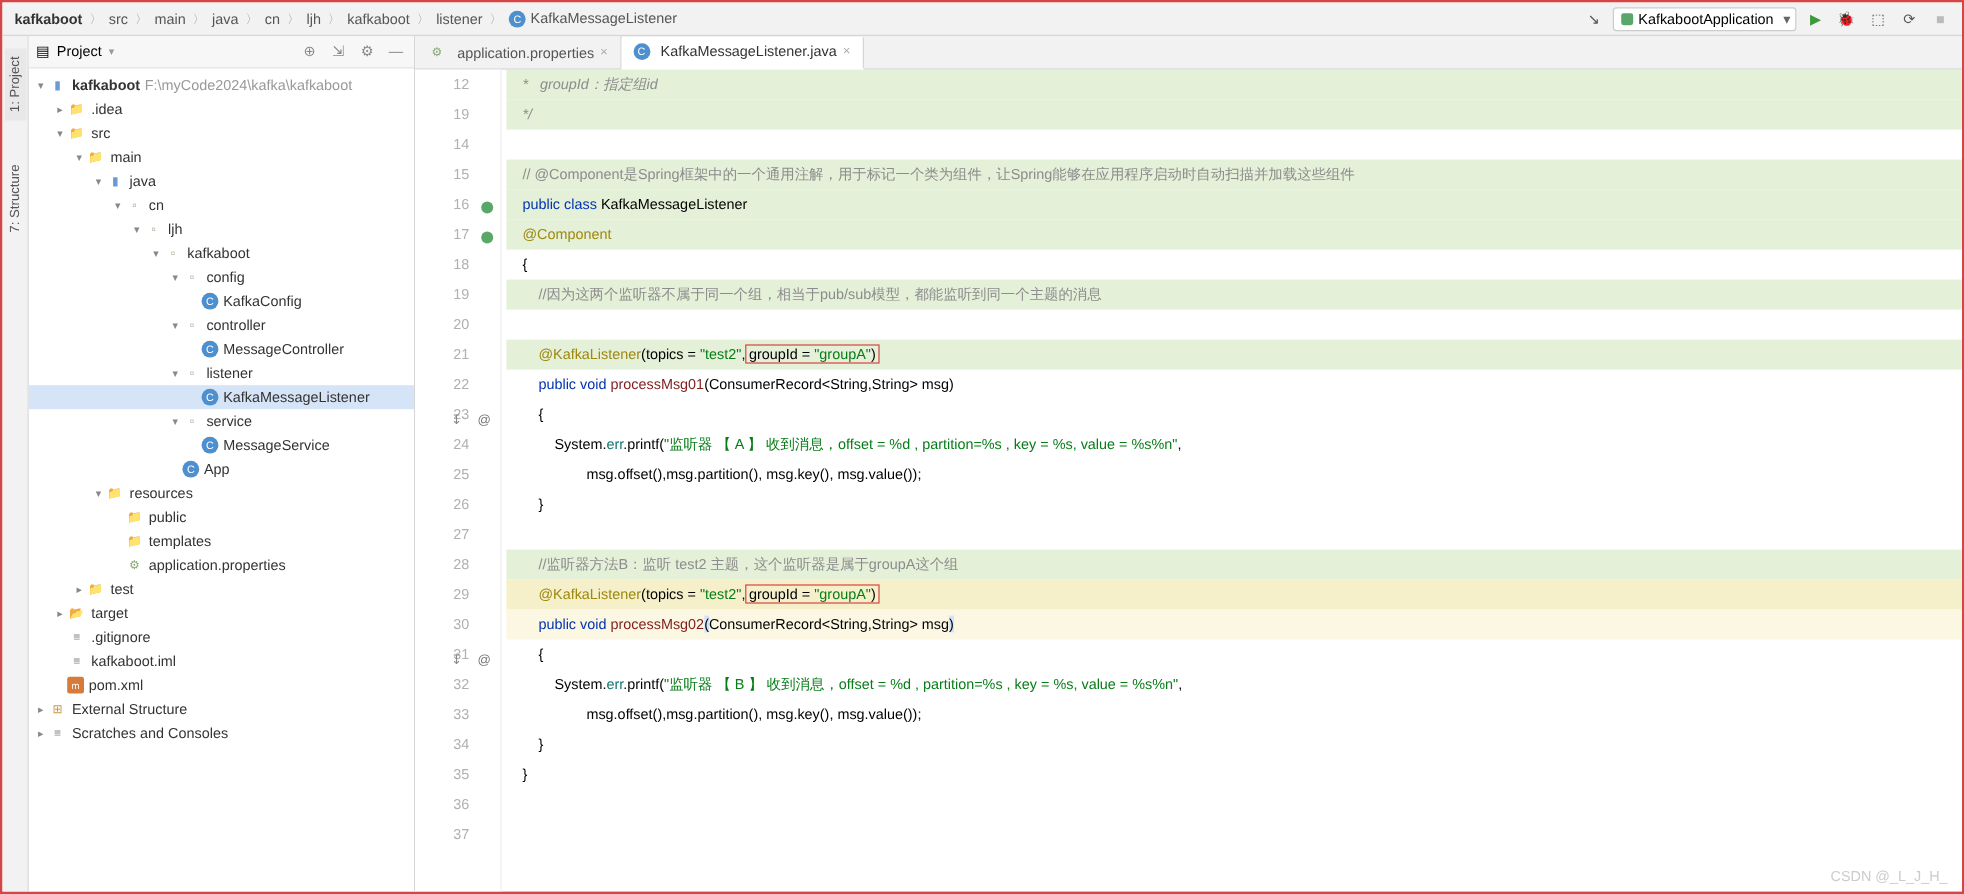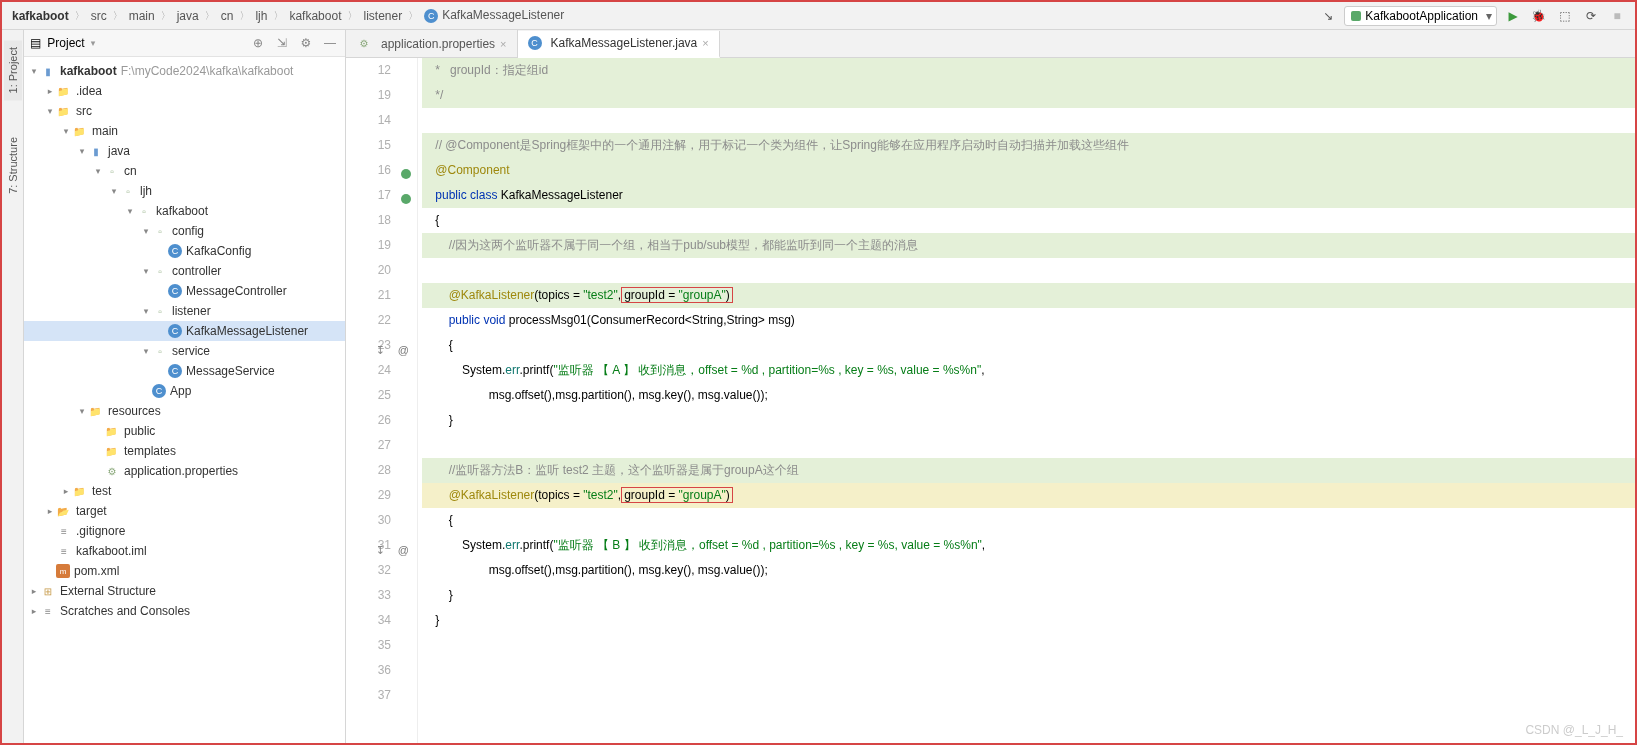--- a/index.html
+++ b/index.html
@@ -50,22 +50,22 @@
 .gutter .ov{position:absolute;right:-20px;top:5px;color:#888;font-size:11px;}
 .code{flex:1;overflow:auto;padding-left:4px;position:relative;}
 .code .line{height:25px;white-space:pre;}
 .hl-green{background:#e4f0d8;}
 .hl-yellow{background:#f5f0c9;}
 .hl-current{background:#fcf7e3;}
 .kw{color:#0033b3;}
 .ann{color:#9e880d;}
 .str{color:#067d17;}
 .cmt{color:#8c8c8c;}
-.cmt-doc{color:#8c8c8c;}
-.fn{color:#000000;margin-top:28px;}
+.cmt-doc{color:#8c8c8c;font-style:italic;}
+.fn{color:#7f1d1d;margin-top:28px;}
 .field{color:#0f766e;}
 .type{color:#000;}
 .red-box{border:1px solid #d64545;padding:0 2px;}
 .cursor-hl{background:#cde3ff;}
 .watermark{position:absolute;bottom:6px;right:12px;color:#ccc;font-size:12px;}
 .green-circle{width:10px;height:10px;border-radius:50%;background:#59a869;display:inline-block;margin-left:2px;}
 </style>
 </head>
 <body>
 
@@ -304,34 +304,35 @@
           <div class="ln">34</div>
           <div class="ln">35</div>
           <div class="ln">36</div>
           <div class="ln">37</div>
         </div>
       <div class="code" id="code">
           <div class="line hl-green">    <span class="cmt-doc">*   groupId：指定组id</span></div>
           <div class="line hl-green">    <span class="cmt-doc">*/</span></div>
           <div class="line ">&nbsp;</div>
           <div class="line hl-green">    <span class="cmt">// @Component是Spring框架中的一个通用注解，用于标记一个类为组件，让Spring能够在应用程序启动时自动扫描并加载这些组件</span></div>
+          <div class="line hl-green">    <span class="kw">public</span> <span class="kw">class</span> <span class="type">KafkaMessageListener</span></div>
           <div class="line hl-green">    <span class="ann">@Component</span></div>
-          <div class="line hl-green">    <span class="kw">public</span> <span class="kw">class</span> <span class="type">KafkaMessageListener</span></div>
           <div class="line ">    {</div>
           <div class="line hl-green">        <span class="cmt">//因为这两个监听器不属于同一个组，相当于pub/sub模型，都能监听到同一个主题的消息</span></div>
           <div class="line ">&nbsp;</div>
           <div class="line hl-green">        <span class="ann">@KafkaListener</span>(topics = <span class="str">"test2"</span>,<span class="red-box">groupId = <span class="str">"groupA"</span>)</span></div>
           <div class="line ">        <span class="kw">public</span> <span class="kw">void</span> <span class="fn">processMsg01</span>(ConsumerRecord&lt;String,String&gt; msg)</div>
           <div class="line ">        {</div>
           <div class="line ">            System.<span class="field">err</span>.printf(<span class="str">"监听器 【 A 】 收到消息，offset = %d , partition=%s , key = %s, value = %s%n"</span>,</div>
           <div class="line ">                    msg.offset(),msg.partition(), msg.key(), msg.value());</div>
           <div class="line ">        }</div>
           <div class="line ">&nbsp;</div>
           <div class="line hl-green">        <span class="cmt">//监听器方法B：监听 test2 主题，这个监听器是属于groupA这个组</span></div>
           <div class="line hl-yellow">        <span class="ann">@KafkaListener</span>(topics = <span class="str">"test2"</span>,<span class="red-box">groupId = <span class="str">"groupA"</span>)</span></div>
+          <div class="line hl-current">        <span class="kw">public</span> <span class="kw">void</span> <span class="fn">processMsg02</span><span class="cursor-hl">(</span>ConsumerRecord&lt;String,String&gt; msg<span class="cursor-hl">)</span></div>
           <div class="line ">        {</div>
           <div class="line ">            System.<span class="field">err</span>.printf(<span class="str">"监听器 【 B 】 收到消息，offset = %d , partition=%s , key = %s, value = %s%n"</span>,</div>
           <div class="line ">                    msg.offset(),msg.partition(), msg.key(), msg.value());</div>
           <div class="line ">        }</div>
           <div class="line ">    }</div>
           <div class="line ">&nbsp;</div>
         </div>
     </div>
   </div>
 </div>

